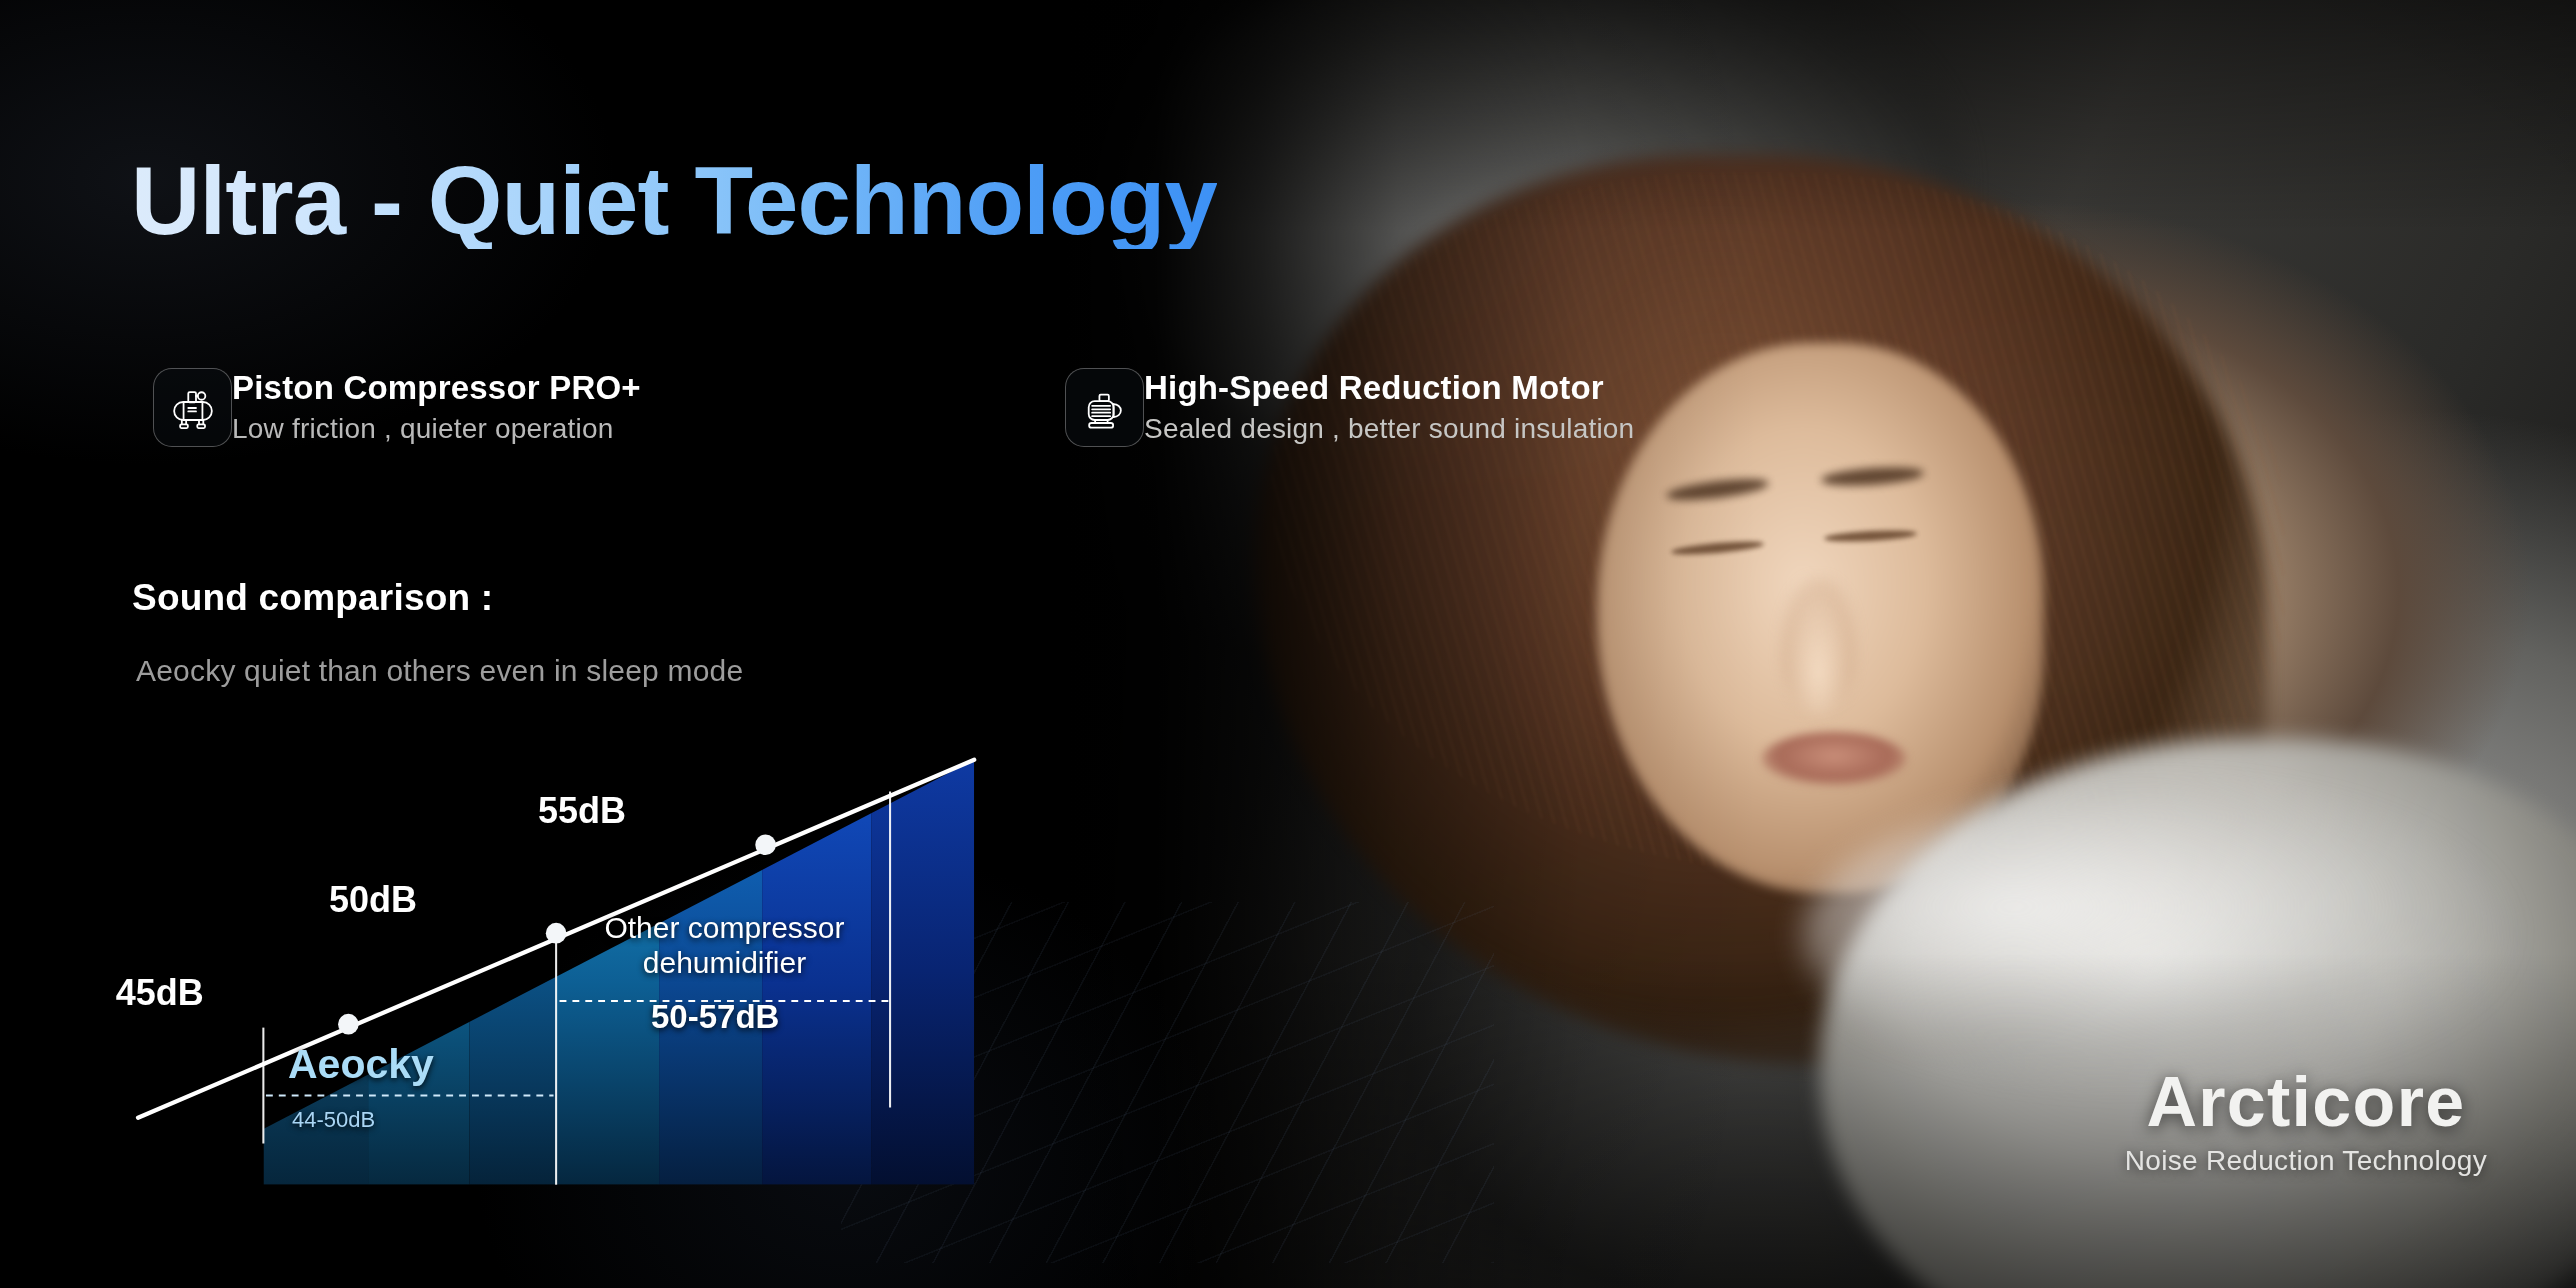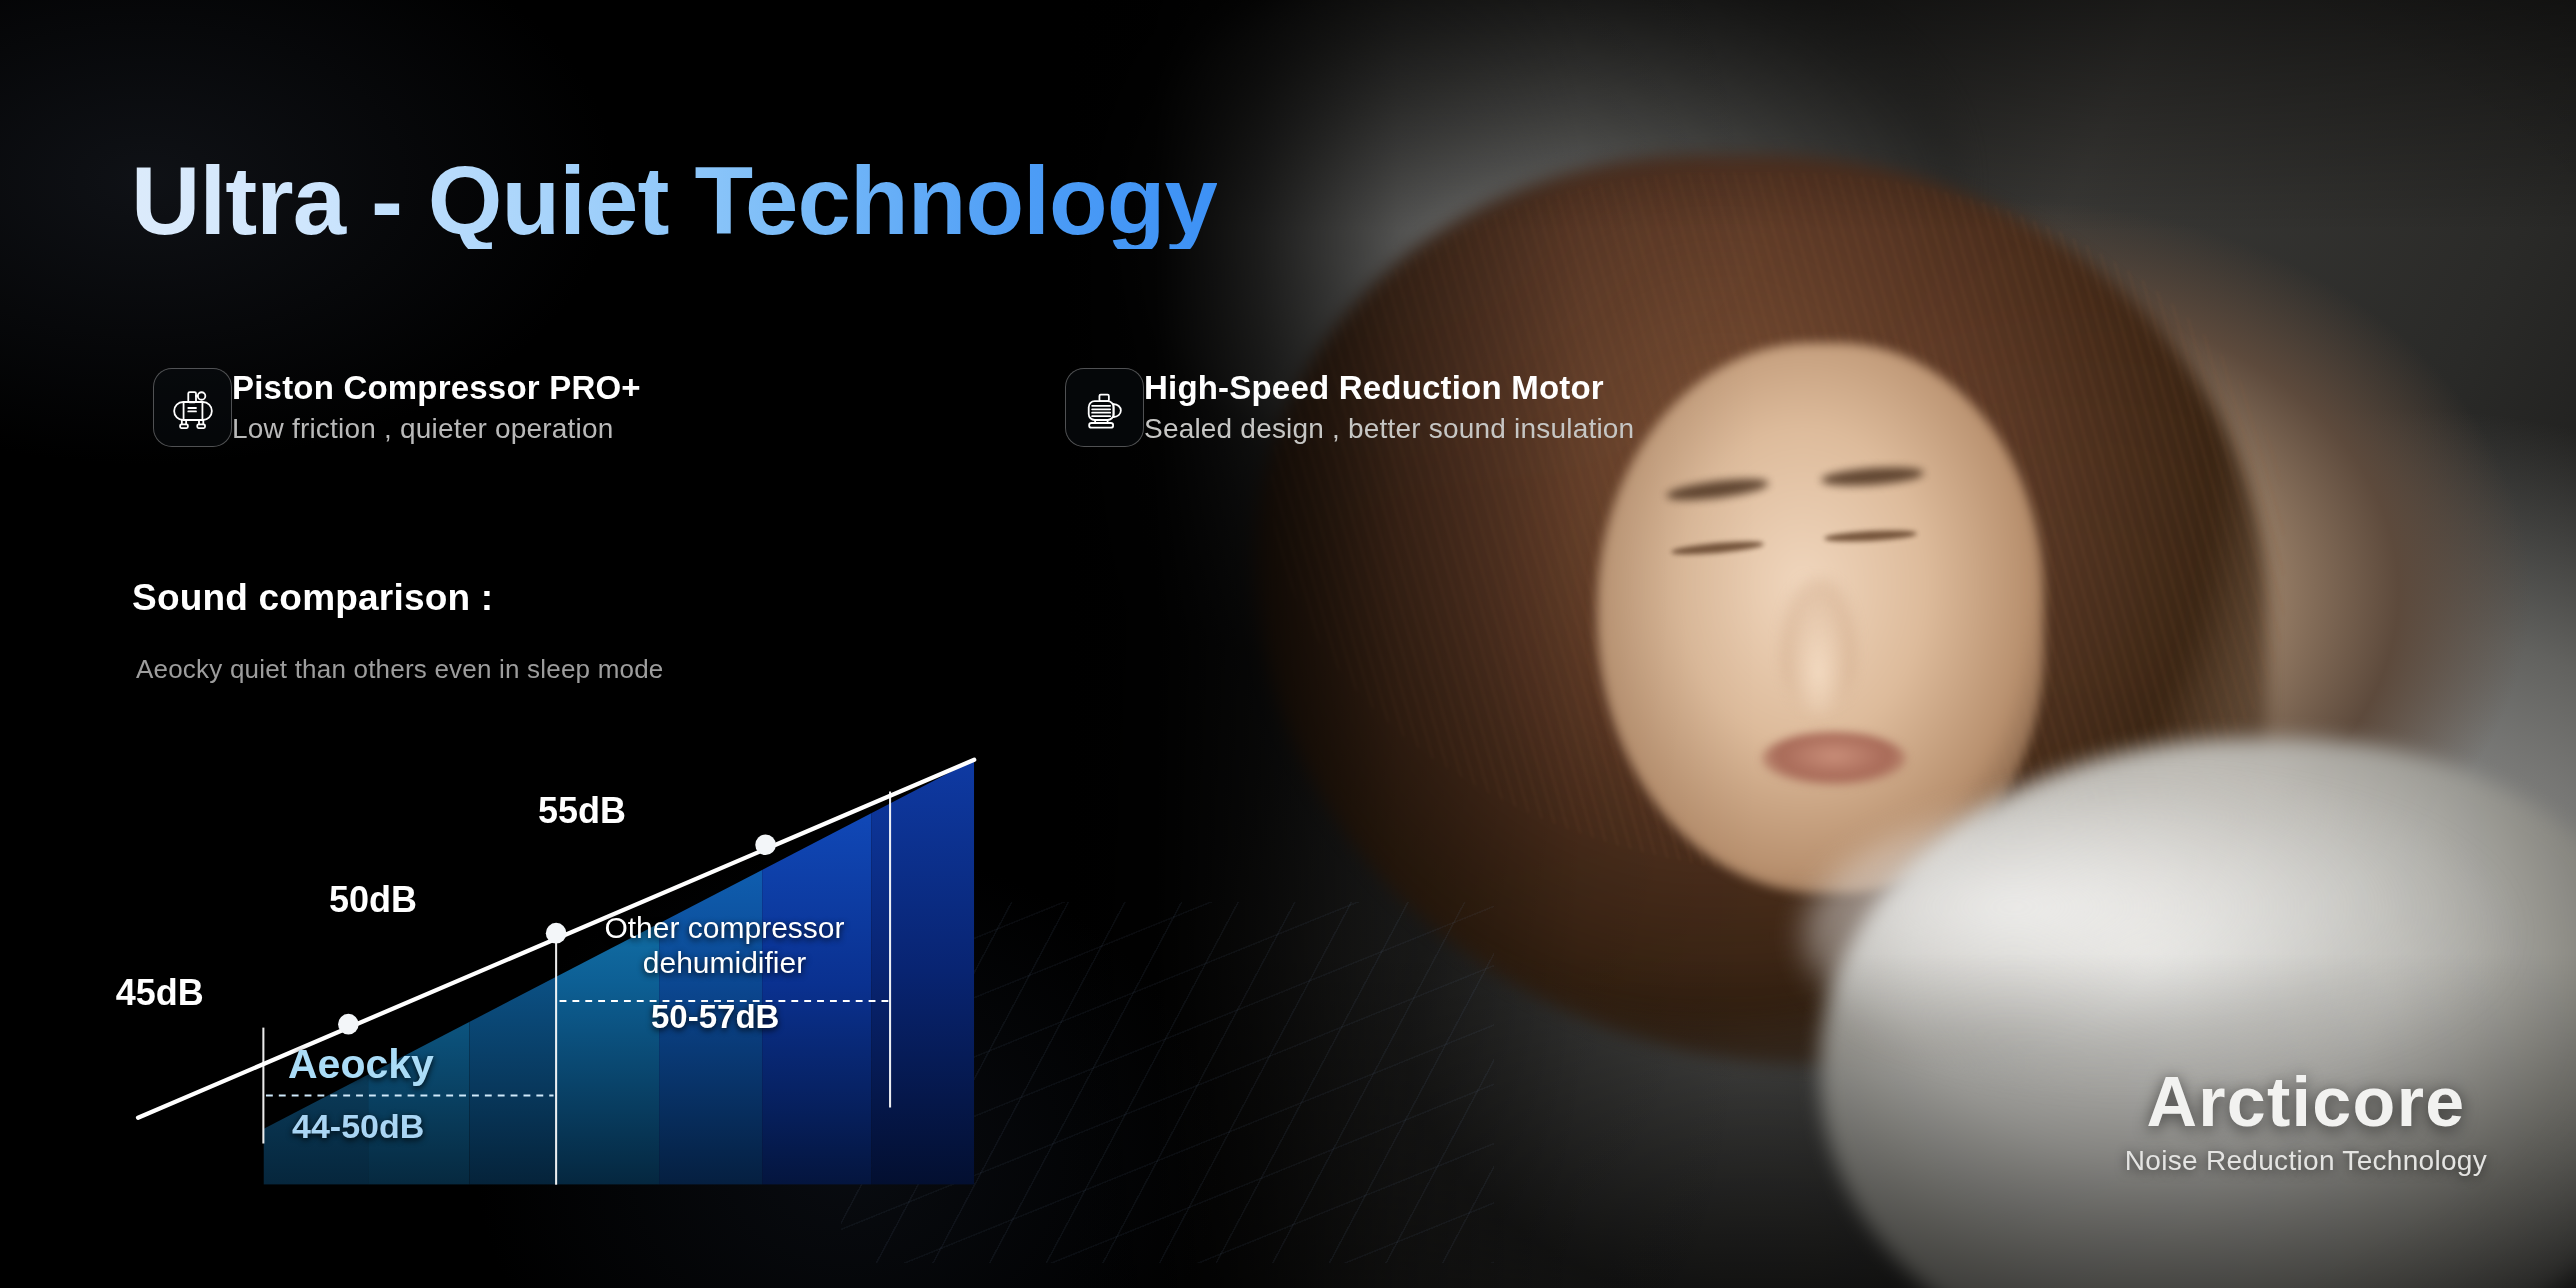--- a/index.html
+++ b/index.html
@@ -230,21 +230,21 @@
     left: 132px; top: 577px;
     font-size: 37px;
     font-weight: 700;
     color: #ffffff;
     letter-spacing: 0.2px;
     white-space: nowrap;
   }
   .sound-sub {
     position: absolute;
     left: 136px; top: 654px;
-    font-size: 26px;
+    font-size: 30px;
     font-weight: 400;
     color: #9d9d9d;
     letter-spacing: 0.2px;
     white-space: nowrap;
   }
 
   
   .chart {
     position: absolute;
     left: 120px;
@@ -261,22 +261,22 @@
     text-shadow: 0 1.7px 6px rgba(0,0,0,.95), 0 0 15.5px rgba(0,0,0,.8);
   }
   .db-tick { font-size: 36px; color: #ffffff; }
   .bar-name-light {
     font-size: 41px;
     font-weight: 700;
     color: #aadcf7;
     text-shadow: 0 1.7px 6.9px rgba(0,0,0,.9);
   }
   .bar-val-light {
-    font-size: 34px;
-    font-weight: 700;
+    font-size: 22px;
+    font-weight: 400;
     color: #a9d5f4;
     text-shadow: 0 1.7px 6.9px rgba(0,0,0,.9);
   }
   .bar-name-white {
     font-size: 30px;
     font-weight: 400;
     color: #ffffff;
     line-height: 1.16;
     text-align: center;
     text-shadow: 0 1.7px 6.9px rgba(0,0,0,.9);

